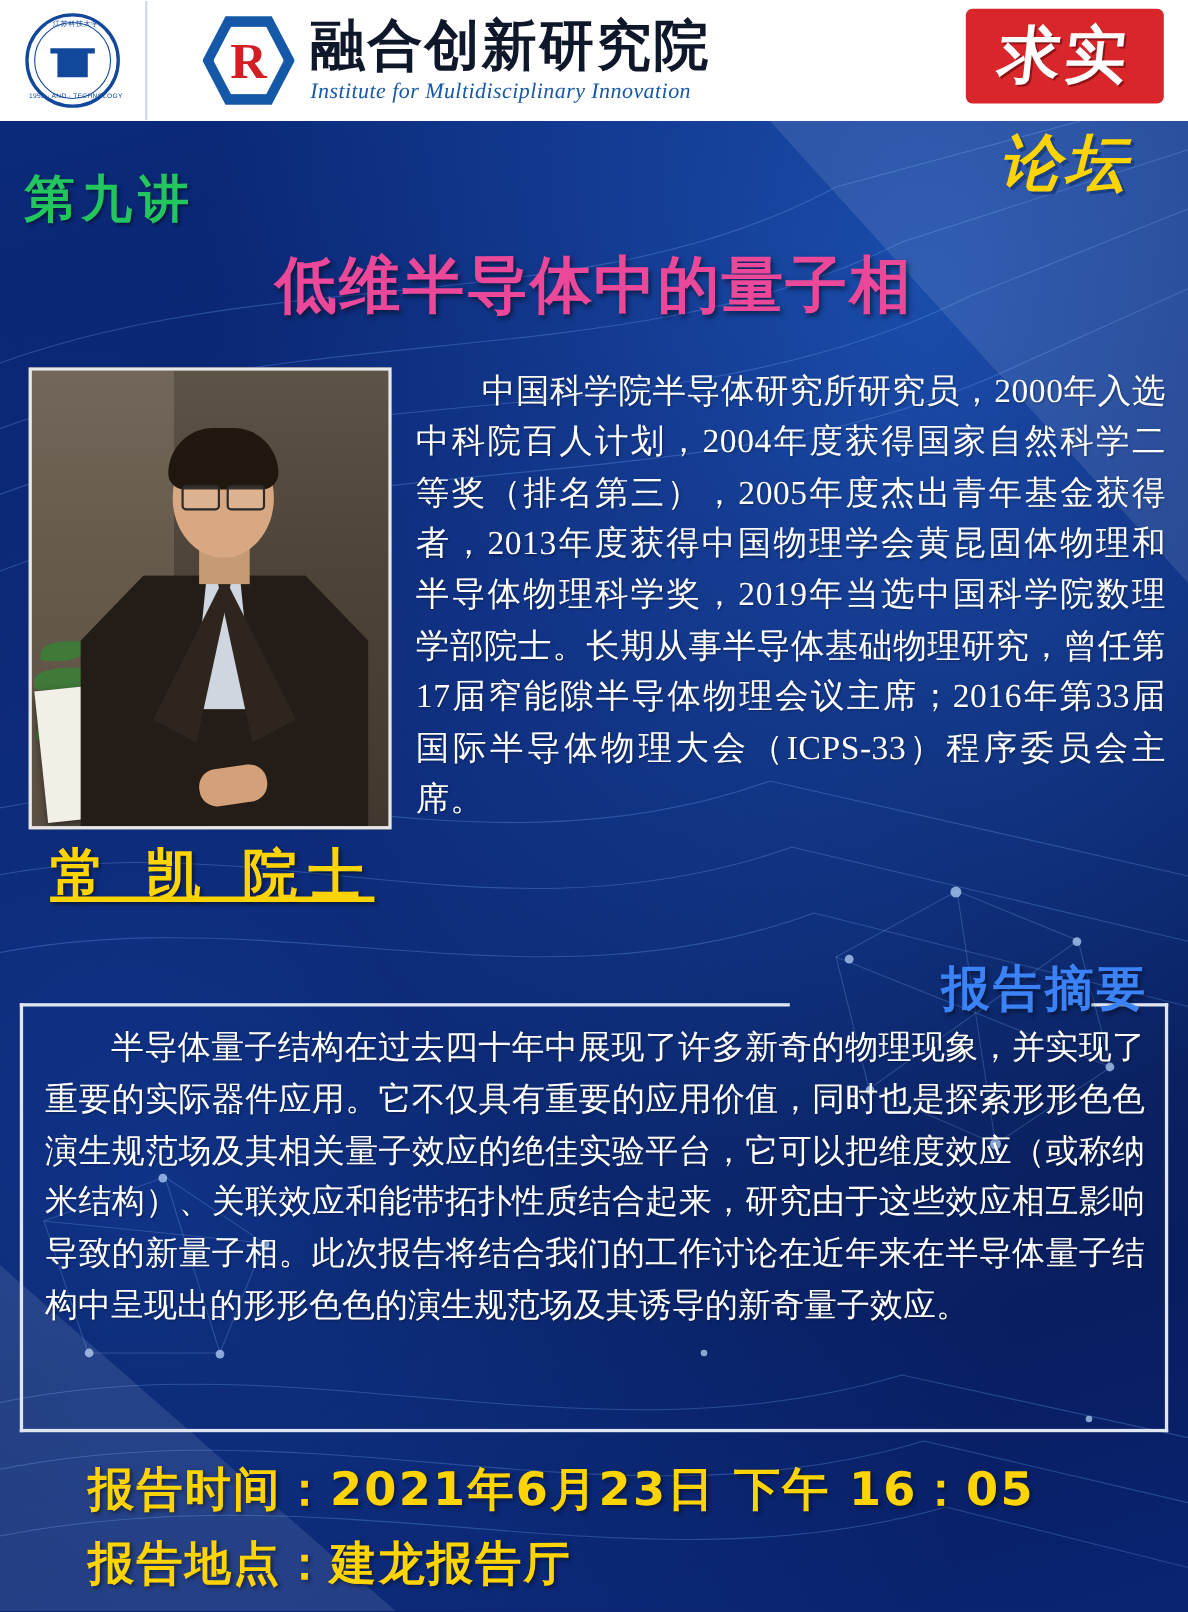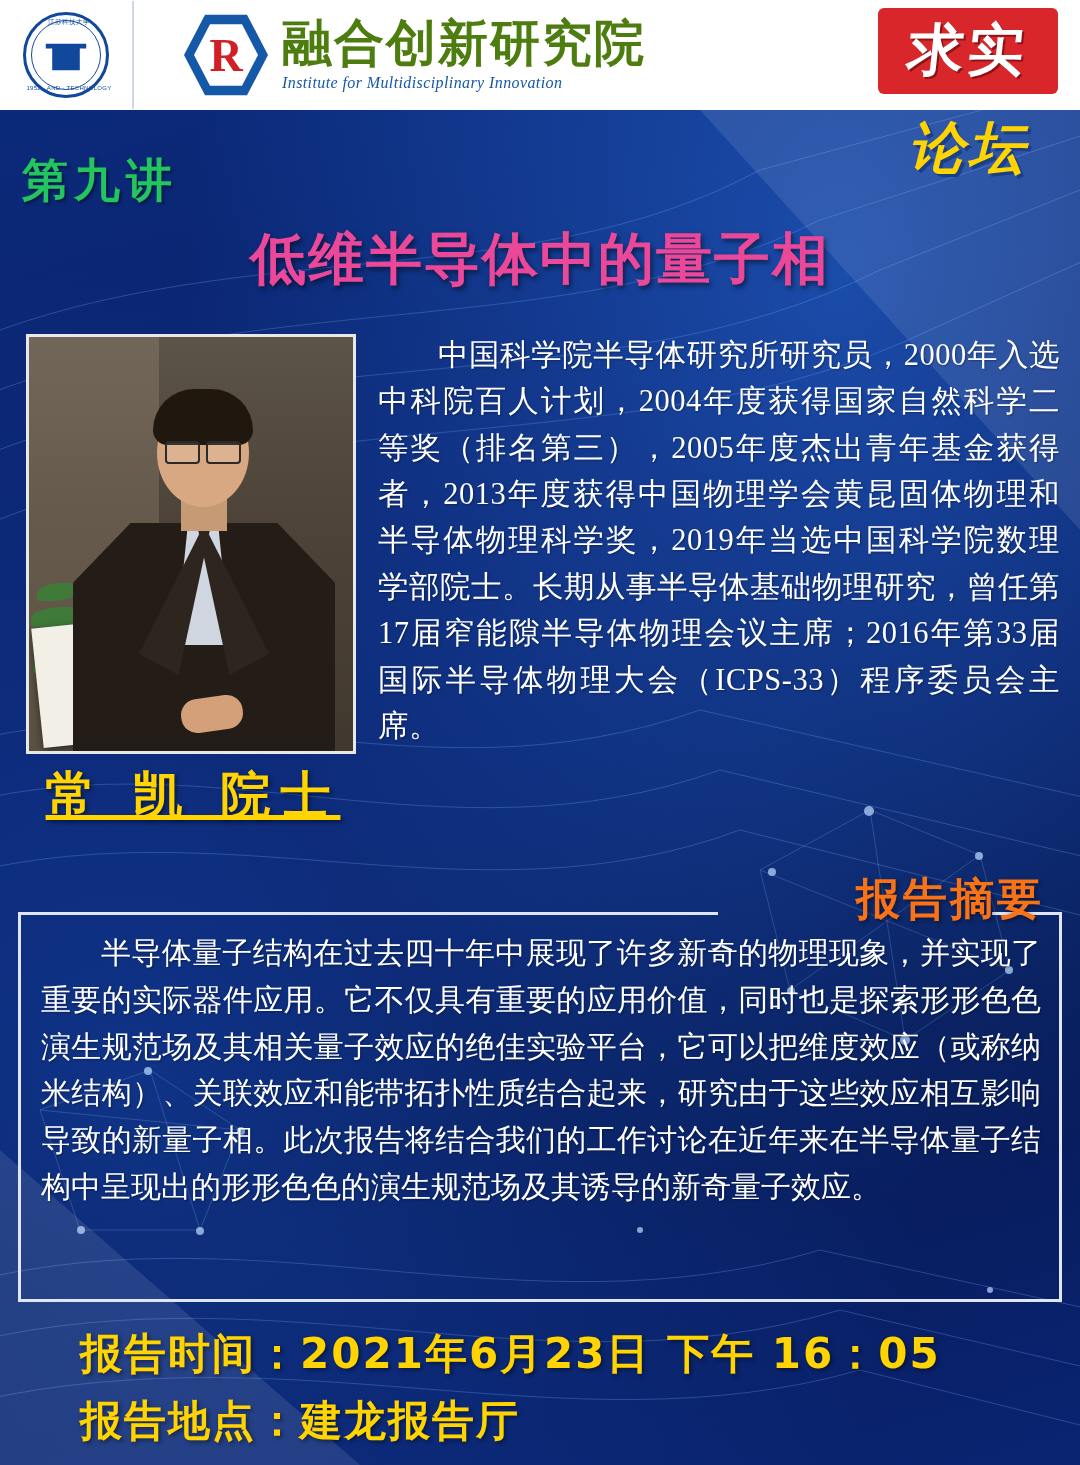--- a/index.html
+++ b/index.html
@@ -67,26 +67,26 @@
     clip-path:polygon(25% 2%,75% 2%,100% 50%,75% 98%,25% 98%,0% 50%);
   }
   .imi-r{
     position:absolute;left:0;top:0;width:84px;height:84px;
     display:flex;align-items:center;justify-content:center;
     font-family:"Liberation Serif",serif;
     font-weight:bold;font-size:46px;color:#d21f26;
     z-index:3;
   }
   .imi-text-cn{
-    font-size:50px;font-weight:bold;color:#4d7c0f;
+    font-size:50px;font-weight:bold;color:#0f172a;
     letter-spacing:2px;line-height:1;
     font-family:"DejaVu Sans", sans-serif;
   }
   .imi-text-en{
-    font-size:16px;color:#1658a8;letter-spacing:.4px;margin-top:6px;
+    font-size:20px;color:#1658a8;letter-spacing:.4px;margin-top:6px;
     font-family:"Liberation Serif",serif;font-style:italic;
   }
 
   
   .qiushi{
     position:absolute;right:22px;top:8px;
     width:180px;height:86px;background:#d8262b;
     border-radius:6px;
     display:flex;align-items:center;justify-content:center;
     z-index:40;
@@ -234,21 +234,21 @@
     text-align:justify;
     text-indent:60px;
     letter-spacing:.5px;
     text-shadow:1px 1px 2px rgba(0,0,0,.35);
   }
 
   
   .abstract-title{
     position:absolute;right:36px;top:870px;z-index:25;
     font-family:Liberation Mono, monospace;
-    font-size:44px;font-weight:bold;color:#f97316;letter-spacing:3px;
+    font-size:44px;font-weight:bold;color:#3b82f6;letter-spacing:3px;
     text-shadow:2px 2px 4px rgba(0,0,0,.45);
   }
   .abstract-box{
     position:absolute;left:18px;top:912px;width:1044px;height:390px;z-index:20;
     box-sizing:border-box;
     border:3px solid #dfe6f2;
     border-top:none;
   }
   .abstract-box:before{
     content:"";position:absolute;left:-3px;top:0;width:700px;height:3px;background:#dfe6f2;

